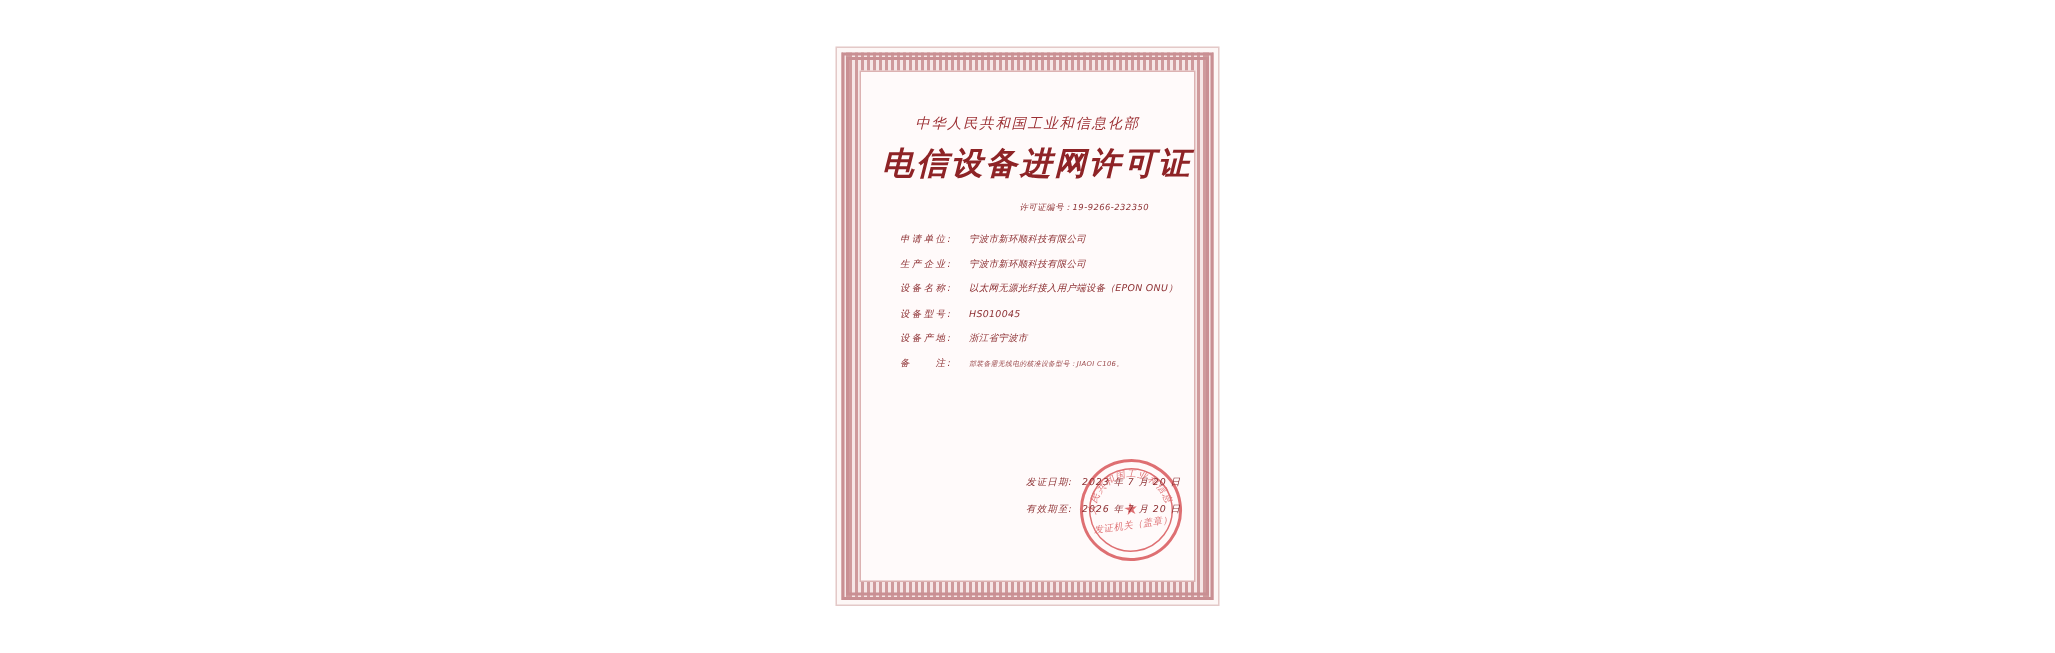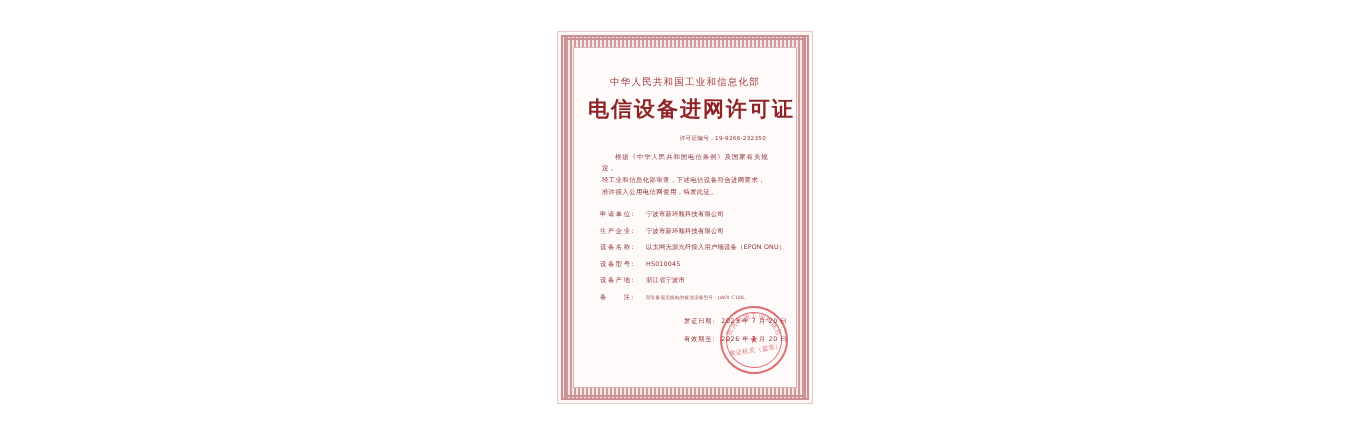--- a/index.html
+++ b/index.html
@@ -52,20 +52,21 @@
     box-sizing: border-box;
   }
   .content {
     position: absolute;
     left: 14px;
     top: 14px;
     right: 14px;
     bottom: 14px;
     box-sizing: border-box;
     color: #8c2b2f;
+    font-style: italic;
   }
   
   .ministry {
     text-align: center;
     font-family: "DejaVu Sans", sans-serif;
     font-size: 9.5px;
     letter-spacing: 1.2px;
     color: #9c2f33;
     margin-top: 14px;
     white-space: nowrap;
@@ -217,25 +218,20 @@
 <div class="page">
   <div class="certificate">
     <div class="border-outer">
       <div class="border-inner">
         <div class="content">
 
           <div class="ministry">中华人民共和国工业和信息化部</div>
           <div class="title">电信设备进网许可证</div>
           <div class="license-no">许可证编号：19-9266-232350</div>
 
-          <div class="paragraph">
-            <p class="indent">根据《中华人民共和国电信条例》及国家有关规定，</p>
-            <p>经工业和信息化部审查，下述电信设备符合进网要求，</p>
-            <p>准许接入公用电信网使用，特发此证。</p>
-          </div>
 
           <div class="fields">
             <div class="field-row">
               <span class="field-label">申请单位:</span>
               <span class="field-value">宁波市新环顺科技有限公司</span>
             </div>
             <div class="field-row">
               <span class="field-label">生产企业:</span>
               <span class="field-value">宁波市新环顺科技有限公司</span>
             </div>

